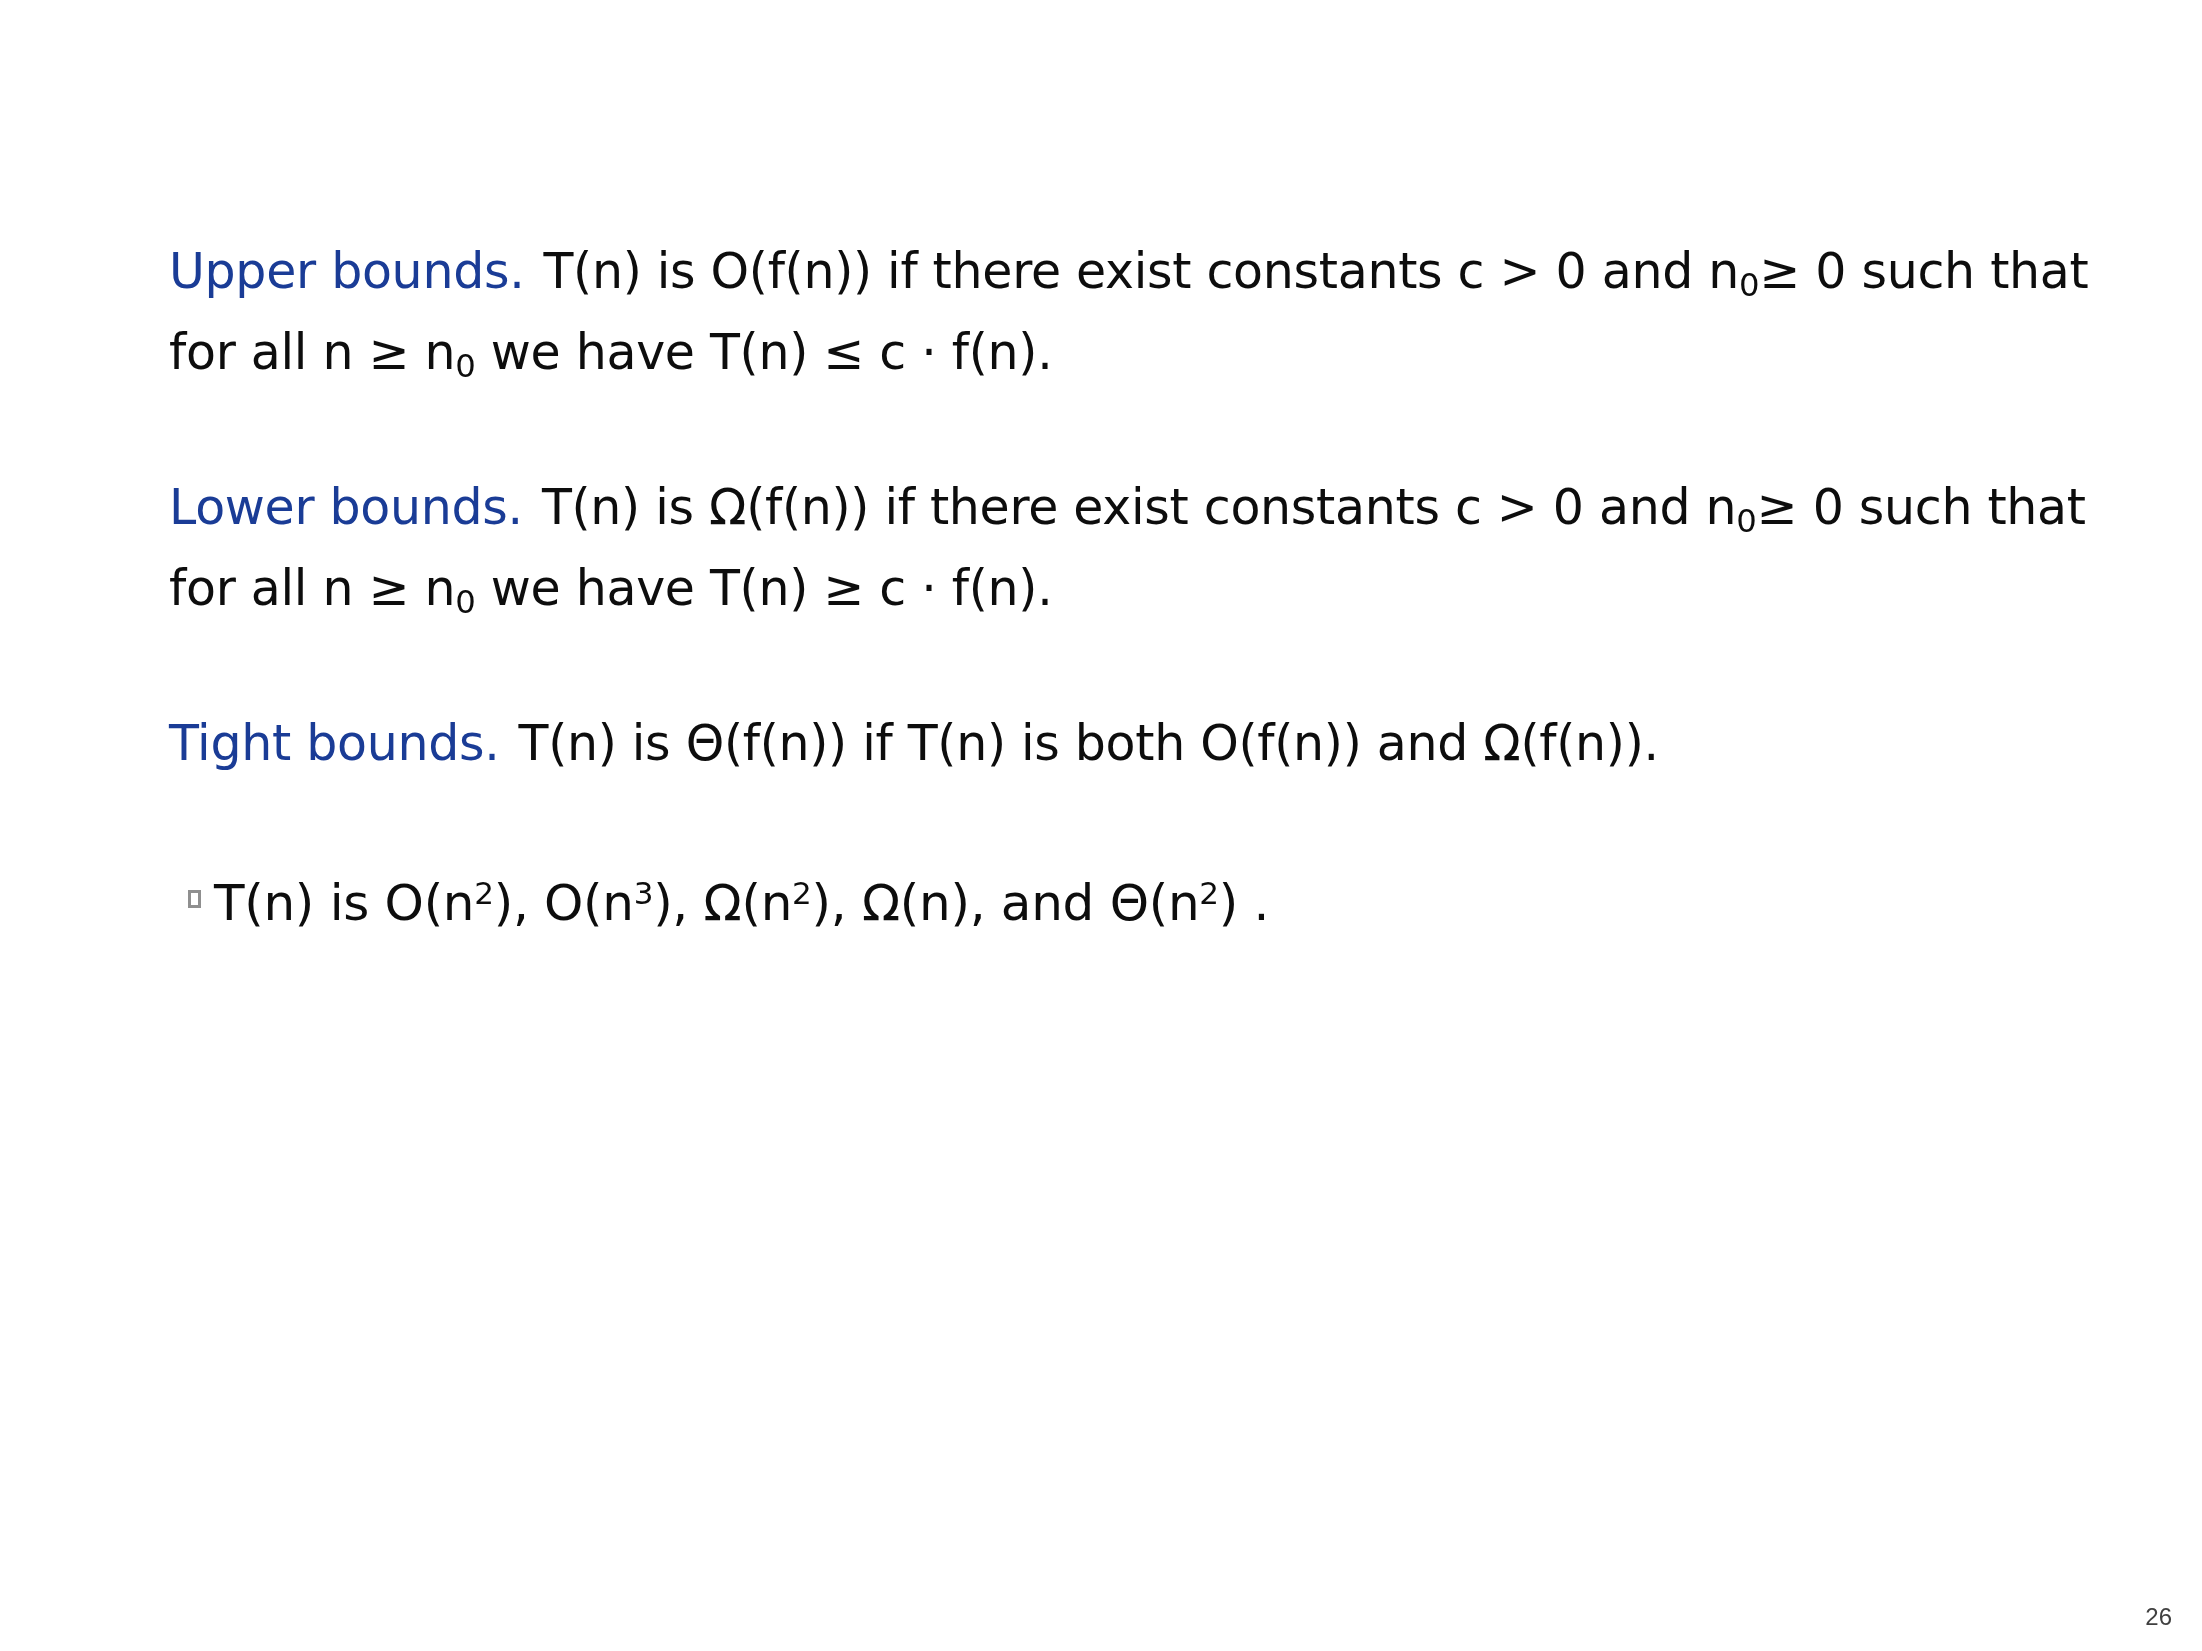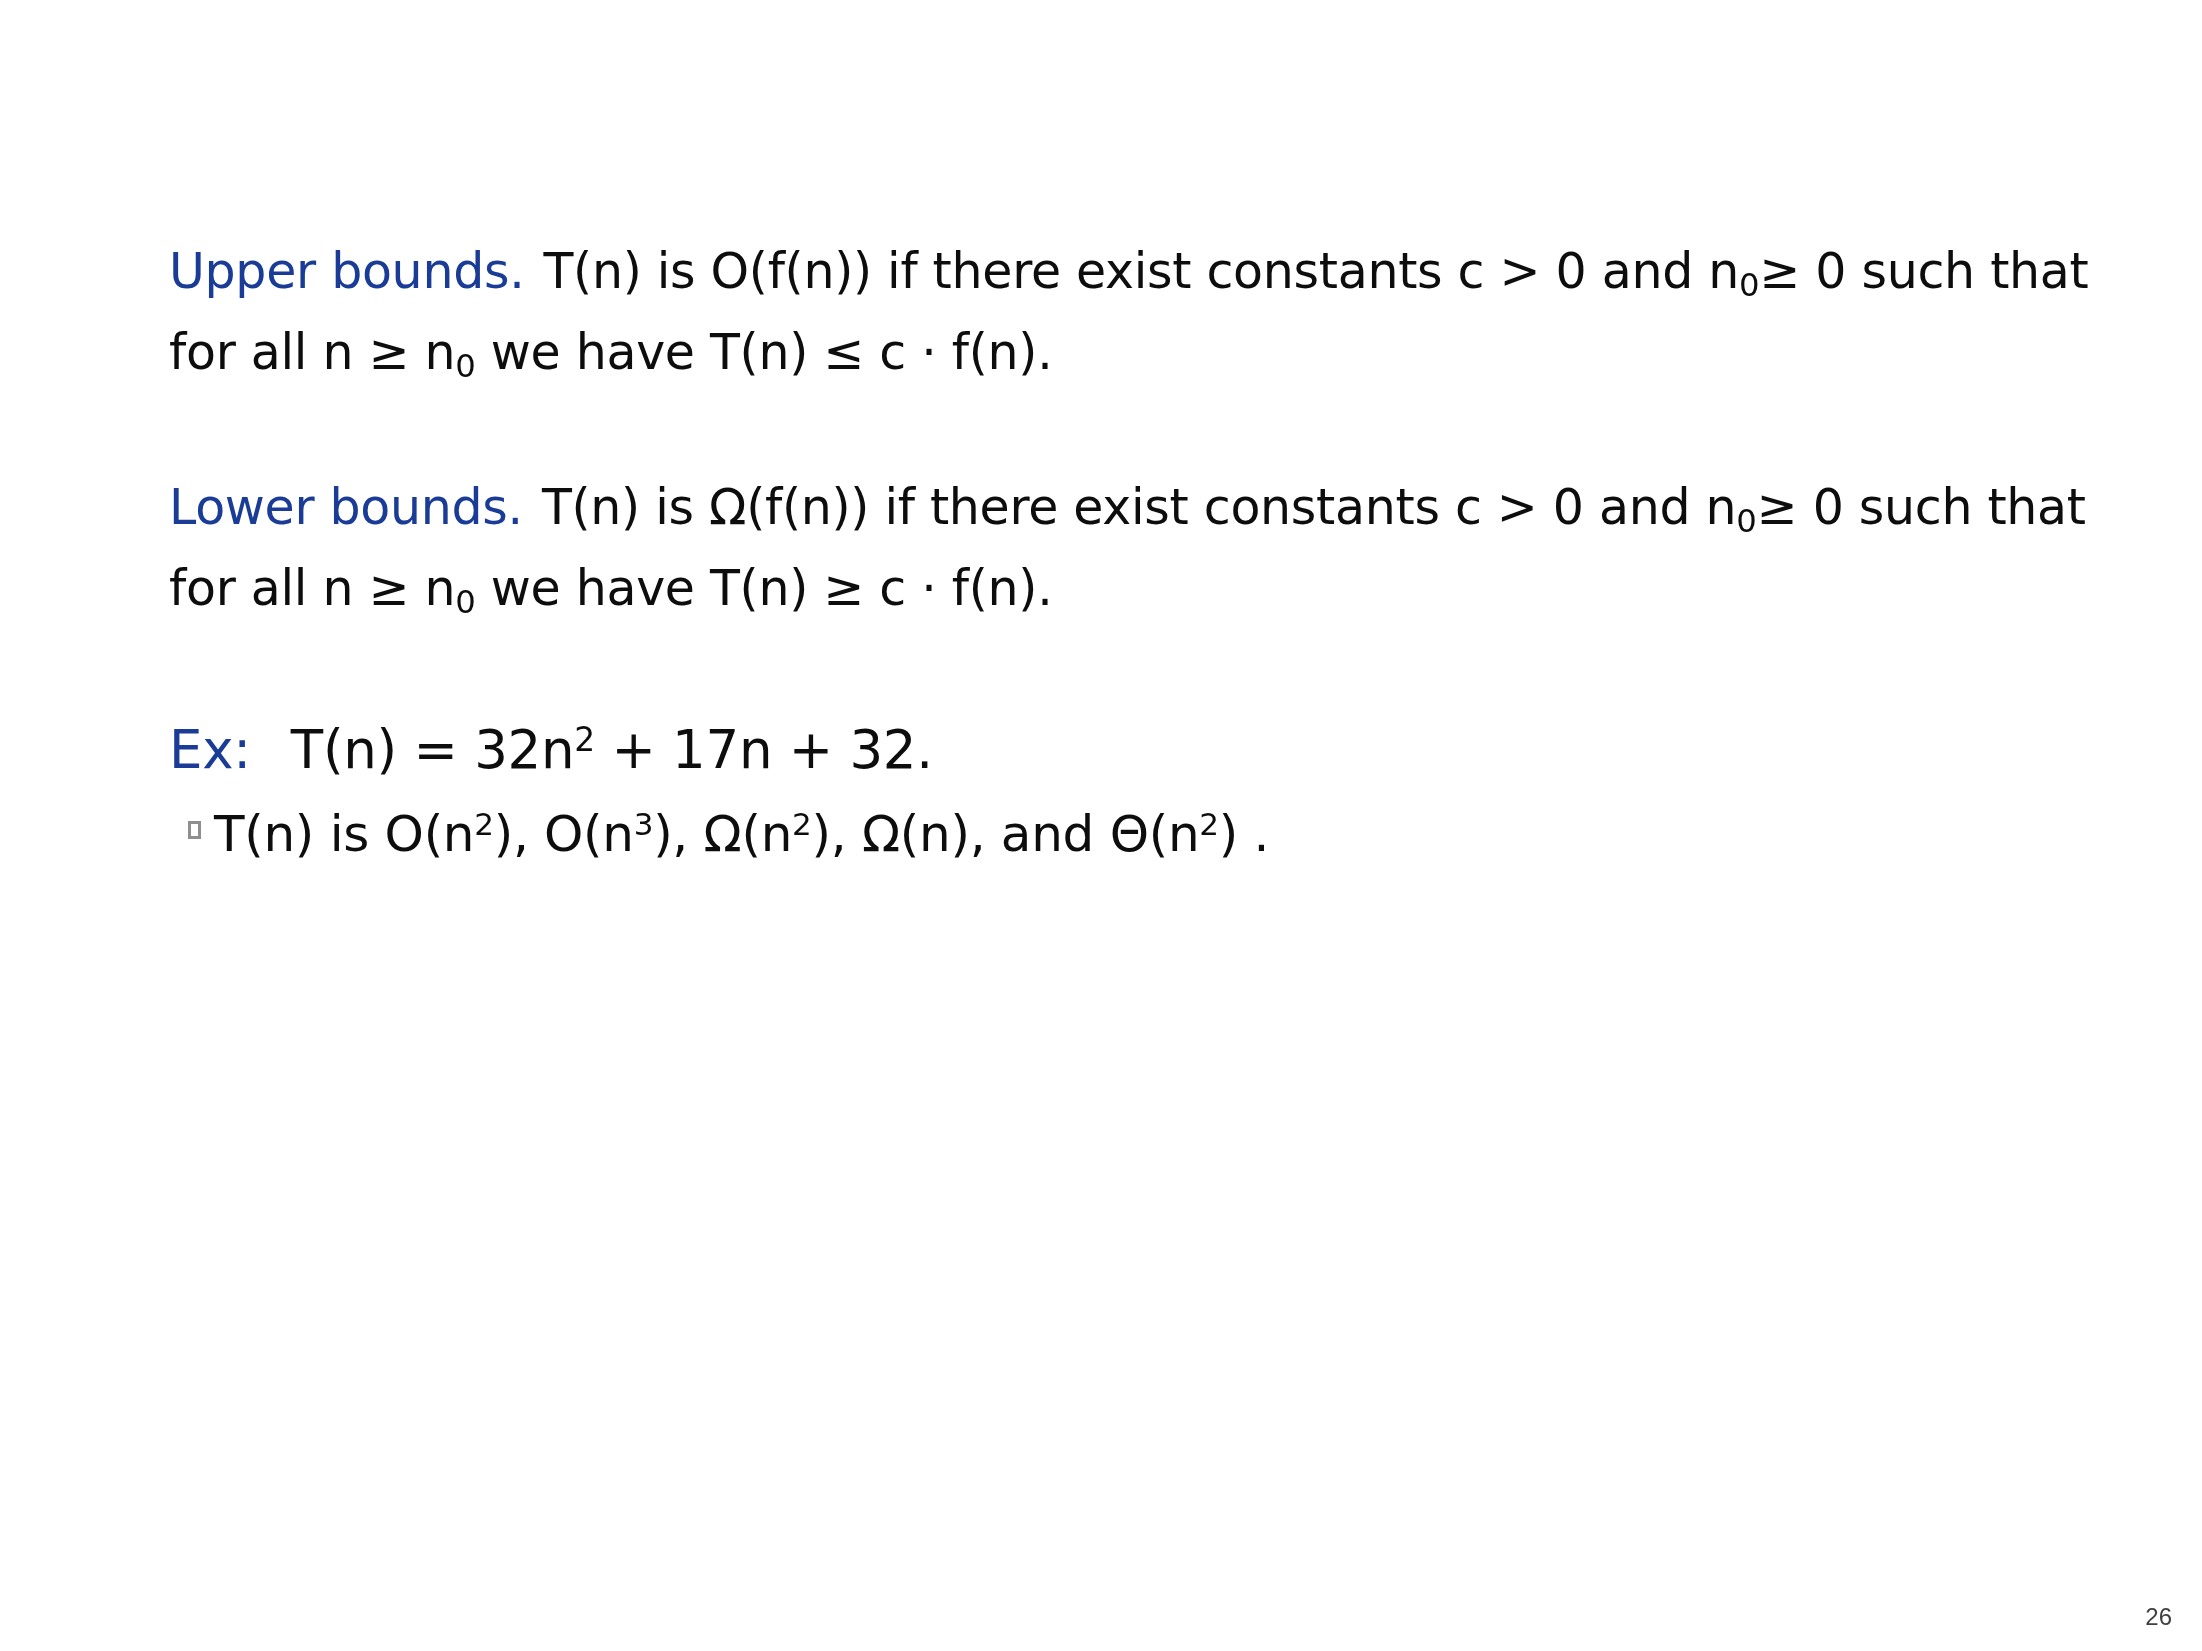--- a/index.html
+++ b/index.html
@@ -151,26 +151,26 @@
     <p class="para">
       <span class="lead">Upper bounds.</span><span class="gap-sm"></span><span>T(n) is O(f(n)) if there exist constants c &gt; 0 and n</span><sub>0</sub><span class="sym">≥</span><span> 0</span>
       <span>such that for all n </span><span class="sym">≥</span><span> n</span><sub>0</sub><span> we have T(n) </span><span class="sym">≤</span><span> c · f(n).</span>
     </p>
 
     <p class="para">
       <span class="lead">Lower bounds.</span><span class="gap-sm"></span><span>T(n) is </span><span class="sym">Ω</span><span>(f(n)) if there exist constants c &gt; 0 and n</span><sub>0</sub><span class="sym">≥</span><span> 0</span>
       <span>such that for all n </span><span class="sym">≥</span><span> n</span><sub>0</sub><span> we have T(n) </span><span class="sym">≥</span><span> c · f(n).</span>
     </p>
 
+    <p class="para">
+      <span class="lead">Tight bounds.</span><span class="gap-sm"></span><span>T(n) is </span><span class="sym">Θ</span><span>(f(n)) if T(n) is both O(f(n)) and </span><span class="sym">Ω</span><span>(f(n)).</span>
+    </p>
 
     <div class="example-block">
 
-      <div class="ex-line">
-        <span class="ex-label">Ex:</span><span class="ex-gap"></span><span>T(n) = 32n</span><sup>2</sup><span> + 17n + 32.</span>
-      </div>
 
       <ul class="bullets">
 
         <li class="bullet-row">
           <span class="bullet-mark"><span class="sq"></span></span>
           <span class="bullet-text"><span>T(n) is O(n</span><sup>2</sup><span>), O(n</span><sup>3</sup><span>), </span><span class="sym">Ω</span><span>(n</span><sup>2</sup><span>), </span><span class="sym">Ω</span><span>(n), and </span><span class="sym">Θ</span><span>(n</span><sup>2</sup><span>) .</span></span>
         </li>
 
 
       </ul>

